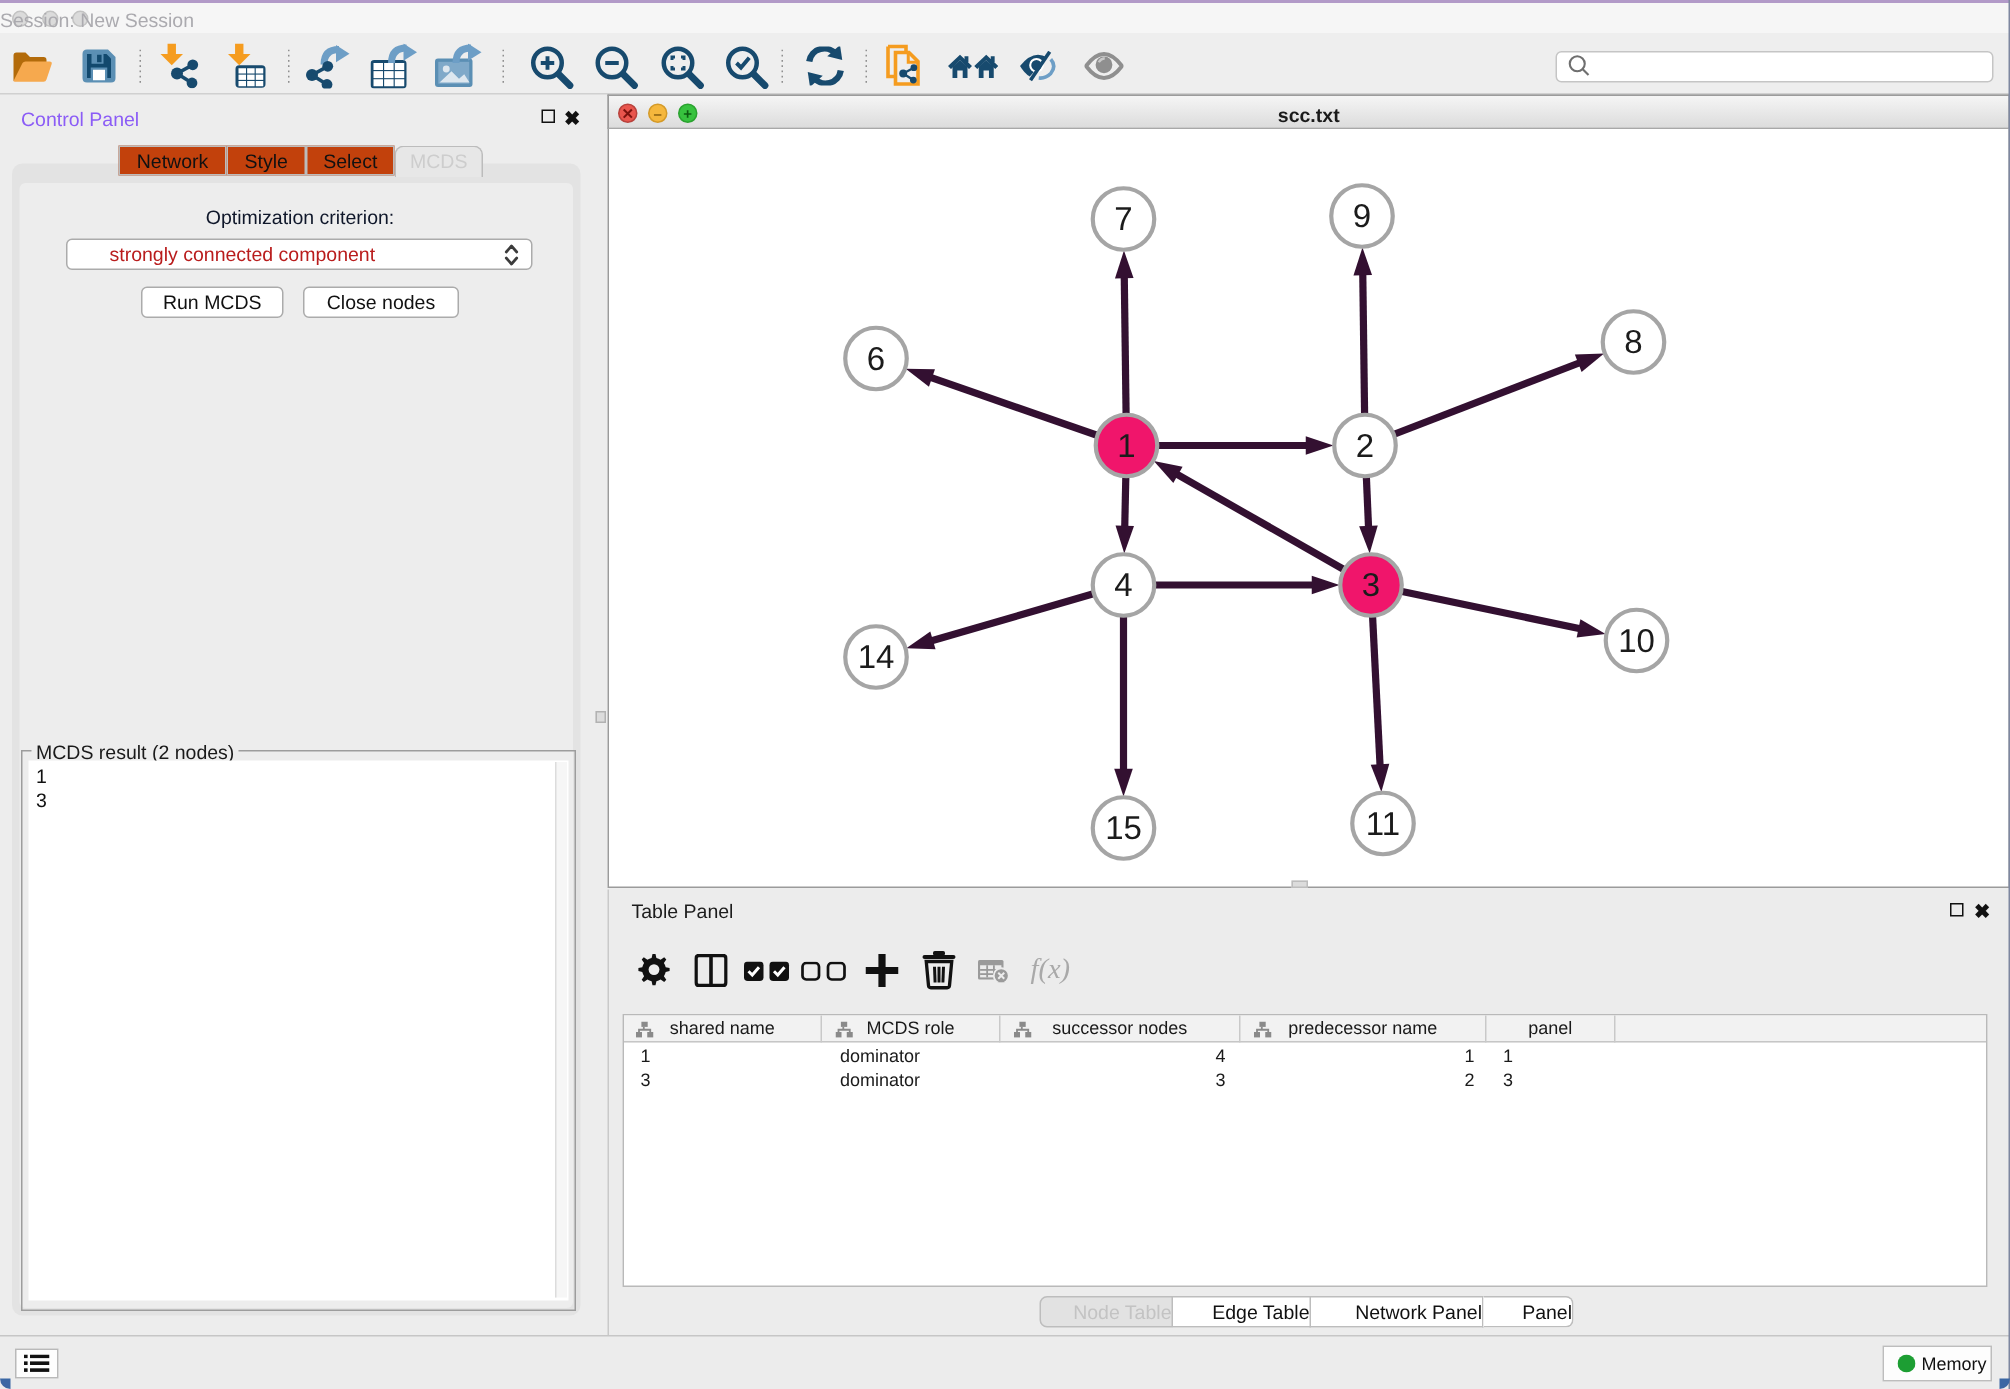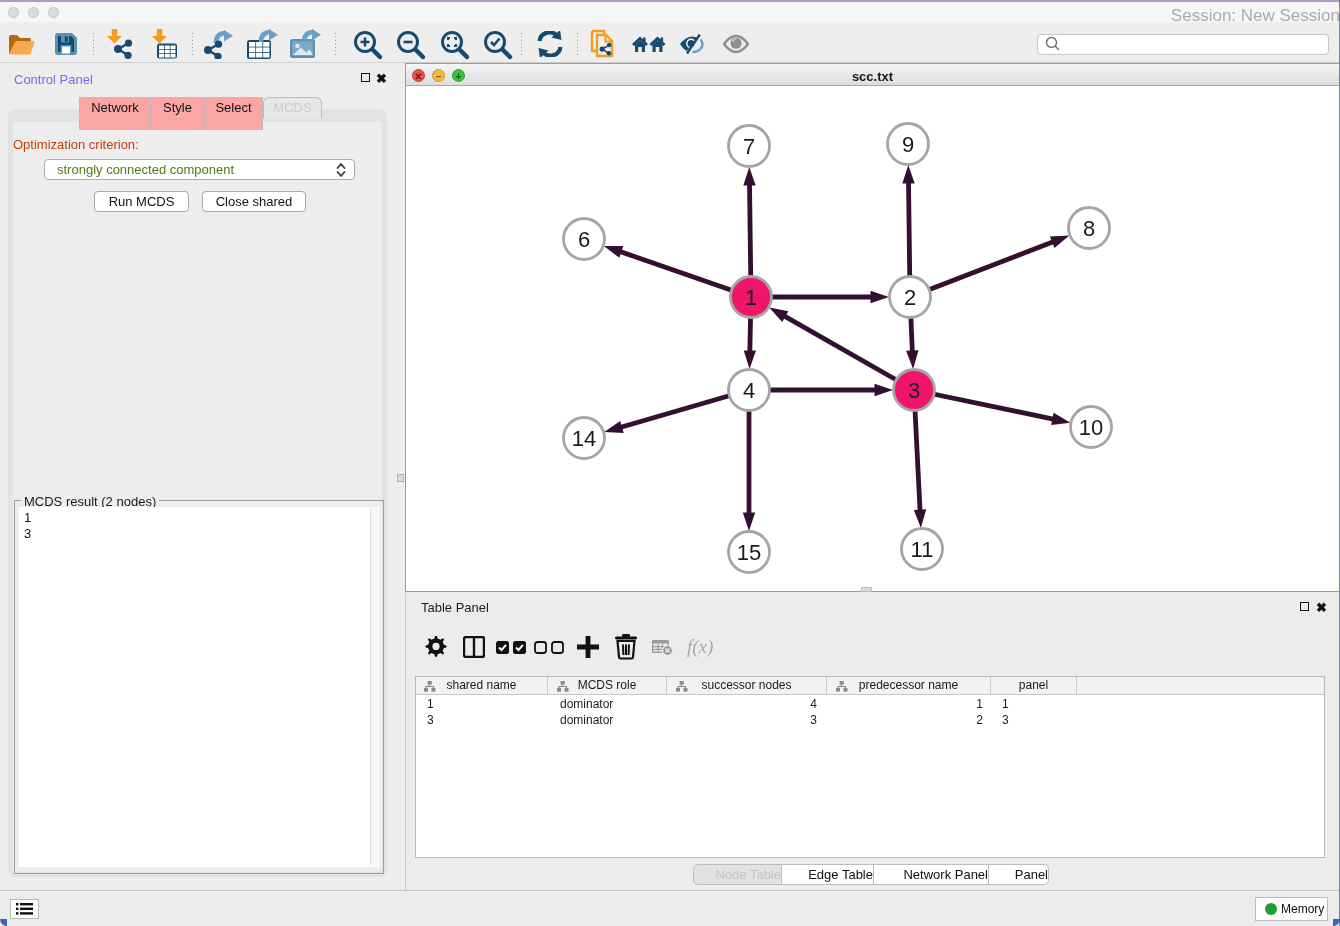--- a/index.html
+++ b/index.html
@@ -4,33 +4,33 @@
 <style>
 * { margin:0; padding:0; box-sizing:border-box; }
 html,body { width:1340px; height:926px; overflow:hidden; }
 body { font-family:"Liberation Sans", sans-serif; background:#ededed; position:relative; }
 .abs { position:absolute; }
 
 
 #topstrip { left:0; top:0; width:1340px; height:2px; background:#b29ac8; }
 #titlebar { left:0; top:2px; width:1340px; height:20px; background:#f6f6f6; }
 .tl { width:11px; height:11px; border-radius:50%; background:#dbdbdb; border:1px solid #c3c3c3; top:7px; }
-#wintitle { width:1340px; top:6px; text-align:right; font-size:17px; color:#abaaaf; }
+#wintitle { width:1340px; top:6px; text-align:left; font-size:13px; color:#abaaaf; }
 #toolbar { left:0; top:22px; width:1340px; height:41px; background:#eeeeee; border-bottom:1px solid #d0d0d0; }
 .sep { top:33px; width:1px; height:24px; background-image:linear-gradient(#8f8f8f 30%, rgba(0,0,0,0) 0%); background-size:1px 3.5px; }
 #searchbox { left:1037px; top:34px; width:292px; height:21px; background:#fff; border:1px solid #c5c5c5; border-radius:4px; }
 
 
 #cp-title { left:14px; top:72px; font-size:13px; color:#8b5cf6; }
 #cp-tabpane { left:8px; top:109px; width:379px; height:768px; background:#e3e3e3; border-radius:7px; }
 #cp-inner { left:13px; top:122px; width:369px; height:750px; background:#ededed; border-radius:4px; }
-.tab { top:97px; height:33px; background:#fca5a5; border:1px solid #bcbcbc; font-size:13px; color:#111; text-align:center; line-height:19px; }
+.tab { top:97px; height:20px; background:#c2410c; border:1px solid #bcbcbc; font-size:13px; color:#111; text-align:center; line-height:19px; }
 #tab-mcds { background:#e7e7e7; color:#cdcdcd; border-radius:6px 6px 0 0; border-bottom:none; height:21px;}
-#opt-label { left:13px; top:137px; width:374px; text-align:left; font-size:13px; color:#c2410c; }
-#dropdown { left:44px; top:159px; width:311px; height:21px; background:#fff; border:1px solid #ababab; border-radius:4px; font-size:13px; color:#4d7c0f; line-height:19px; padding-left:12px; }
+#opt-label { left:13px; top:137px; width:374px; text-align:center; font-size:13px; color:#0f172a; }
+#dropdown { left:44px; top:159px; width:311px; height:21px; background:#fff; border:1px solid #ababab; border-radius:4px; font-size:13px; color:#b91c1c; line-height:19px; padding-left:28px; }
 .btn { top:191px; height:21px; background:#fff; border:1px solid #ababab; border-radius:4px; font-size:13px; color:#111; text-align:center; line-height:19px; }
 #fieldset { left:14px; top:500px; width:370px; height:374px; border:1px solid #9d9d9d; }
 #fieldset-label { left:21px; top:494px; background:#ededed; padding:0 3px; font-size:13px; color:#1a1a1a; }
 #mcds-text { left:19px; top:507px; width:360px; height:360px; background:#fff; font-size:13px; line-height:16px; padding:3px 0 0 5px; color:#111; }
 #mcds-scroll { left:370px; top:508px; width:8px; height:357px; background:#f6f6f6; border-left:1px solid #dcdcdc; }
 
 
 #netwin { left:405px; top:63px; width:935px; height:529px; background:#fff; border:1px solid #9b9b9b; }
 #nettitle { left:405px; top:63px; width:935px; height:23px; background:linear-gradient(#f5f5f5,#dcdcdc); border:1px solid #9b9b9b; border-bottom:1px solid #a8a8a8; }
 .wbtn { top:69px; width:13px; height:13px; border-radius:50%; font-size:10px; font-weight:bold; text-align:center; line-height:13px; }
@@ -228,21 +228,21 @@
 <div class="tab abs" style="left:151px;width:53px">Style</div>
 <div class="tab abs" style="left:204px;width:59px">Select</div>
 <div class="tab abs" id="tab-mcds" style="left:263px;width:59px">MCDS</div>
 <div id="opt-label" class="abs">Optimization criterion:</div>
 <div id="dropdown" class="abs">strongly connected component
   <svg width="12" height="16" style="position:absolute;right:7px;top:2px" viewBox="0 0 12 16">
       <path d="M2.5 6 L6 2 L9.5 6 M2.5 10 L6 14 L9.5 10" fill="none" stroke="#3c3c3c" stroke-width="1.8" stroke-linecap="round" stroke-linejoin="round"></path>
     </svg>
 </div>
 <div class="btn abs" style="left:94px;width:95px">Run MCDS</div>
-<div class="btn abs" style="left:202px;width:104px">Close shared</div>
+<div class="btn abs" style="left:202px;width:104px">Close nodes</div>
 <div id="fieldset" class="abs"></div>
 <div id="fieldset-label" class="abs">MCDS result (2 nodes)</div>
 <div id="mcds-text" class="abs">1<br>3</div>
 <div id="mcds-scroll" class="abs"></div>
 
 <div id="netwin" class="abs"></div>
 <div id="nettitle" class="abs"></div>
 <div class="wbtn abs" style="left:412px;background:#e9554d;border:1px solid #b8423c;color:#7c120e">✕</div>
 <div class="wbtn abs" style="left:432px;background:#f5b73d;border:1px solid #d49a28;color:#8a6011">–</div>
 <div class="wbtn abs" style="left:452px;background:#37c23e;border:1px solid #2aa22f;color:#0c5c10">+</div>

